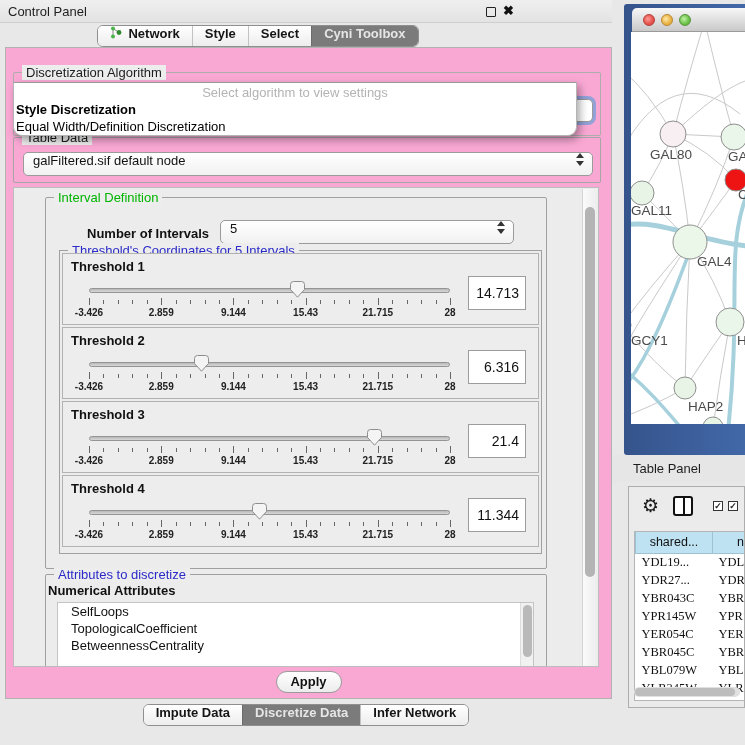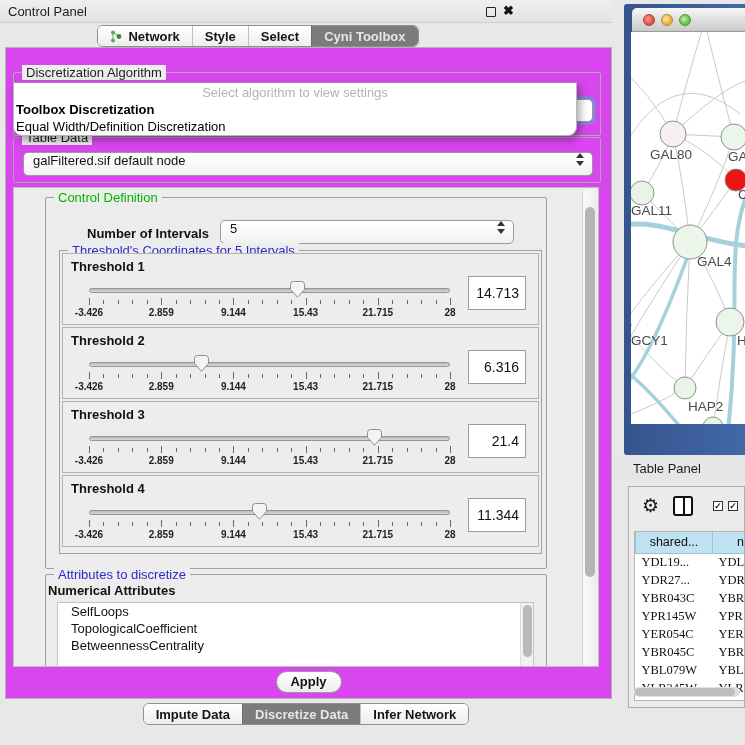--- a/index.html
+++ b/index.html
@@ -7,28 +7,28 @@
   body { font-family:"Liberation Sans", sans-serif; background:#e8e8e8; position:relative; }
 
   
   #left { position:absolute; left:0; top:0; width:620px; height:745px; background:#e8e8e8; }
   #titlebar { position:absolute; left:0; top:0; width:620px; height:23px; background:linear-gradient(#efefef,#e3e3e3); border-bottom:1px solid #cfcfcf; }
   #titlebar .title { position:absolute; left:8px; top:4px; font-size:13px; color:#1d1d1d; }
   #float-icon { position:absolute; left:486px; top:7px; width:10px; height:10px; border:1.6px solid #222; border-radius:1px; }
   #close-icon { position:absolute; left:503px; top:3px; font-size:13px; font-weight:bold; color:#111; }
 
   .seg-control { display:inline-flex; border:1px solid #8f8f8f; border-radius:6px; overflow:hidden; background:#fff; height:22px; }
-  .seg { padding:8px 12px; font-size:13px; font-weight:bold; color:#151515; display:flex; align-items:center; gap:5px;
+  .seg { padding:0 12px; font-size:13px; font-weight:bold; color:#151515; display:flex; align-items:flex-start; gap:5px;
          background:linear-gradient(#ffffff,#ededed); border-left:1px solid #c2c2c2; white-space:nowrap; cursor:default; }
   .seg:first-child { border-left:none; }
   .seg.sel { background:#7b7b7b; color:#e6e6e6; border-left-color:#6c6c6c; }
   #top-tabs { position:absolute; left:0; top:25px; width:516px; text-align:center; }
   #bottom-tabs { position:absolute; left:0; top:703px; width:612px; text-align:center; }
 
-  #main-panel { position:absolute; left:5px; top:47px; width:607px; height:652px; background:#d946ef; border:1px solid #b2b2b2; }
+  #main-panel { position:absolute; left:5px; top:47px; width:607px; height:652px; background:#f9a8d4; border:1px solid #b2b2b2; }
 
   .group { position:absolute; border:1px solid #a6a6a6; border-radius:2px; }
   .gtitle { position:absolute; top:-8px; left:8px; background:#ededed; padding:0 4px; font-size:13px; line-height:15px; white-space:nowrap; }
   .gtitle.green { color:#00b400; }
   .gtitle.blue  { color:#2a2ac8; }
   .gtitle.dark  { color:#1c1c1c; }
 
   #disc-group  { left:7px; top:24px; width:588px; height:64px; border-color:#adadad; }
   #algo-combo  { position:absolute; left:9px; top:26px; width:570px; height:23px; background:#fff; border:1px solid #9b9b9b; border-radius:5px;
                  box-shadow:0 0 0 3px rgba(92,156,219,.65); }
@@ -148,38 +148,38 @@
 
   <div id="main-panel">
 
     <div class="group" id="disc-group">
       <span class="gtitle dark">Discretization Algorithm</span>
       <div id="algo-combo"></div>
     </div>
 
     <div id="popup">
       <div class="p-head">Select algorithm to view settings</div>
-      <div class="p-item bold">Toolbox Discretization</div>
+      <div class="p-item bold">Style Discretization</div>
       <div class="p-item">Equal Width/Definition Discretization</div>
     </div>
 
     <div class="group" id="tabledata-group">
       <span class="gtitle dark">Table Data</span>
       <div class="combo" id="tabledata-combo">
         <span class="c-val">galFiltered.sif default node</span>
         <span class="stepper">
             <i class="up"></i>
             <i class="dn"></i>
           </span>
       </div>
     </div>
 
     <div id="scrollpane">
       <div class="group" id="interval-group">
-        <span class="gtitle green">Control Definition</span>
+        <span class="gtitle green">Interval Definition</span>
         <span id="num-label">Number of Intervals</span>
         <div class="combo" id="num-combo">
           <span class="c-val">5</span>
           <span class="stepper">
               <i class="up"></i>
               <i class="dn"></i>
             </span>
         </div>
         <div id="thr-group">
           <span class="gtitle blue" style="top:-8px;">Threshold's Coordinates for 5 Intervals</span>

